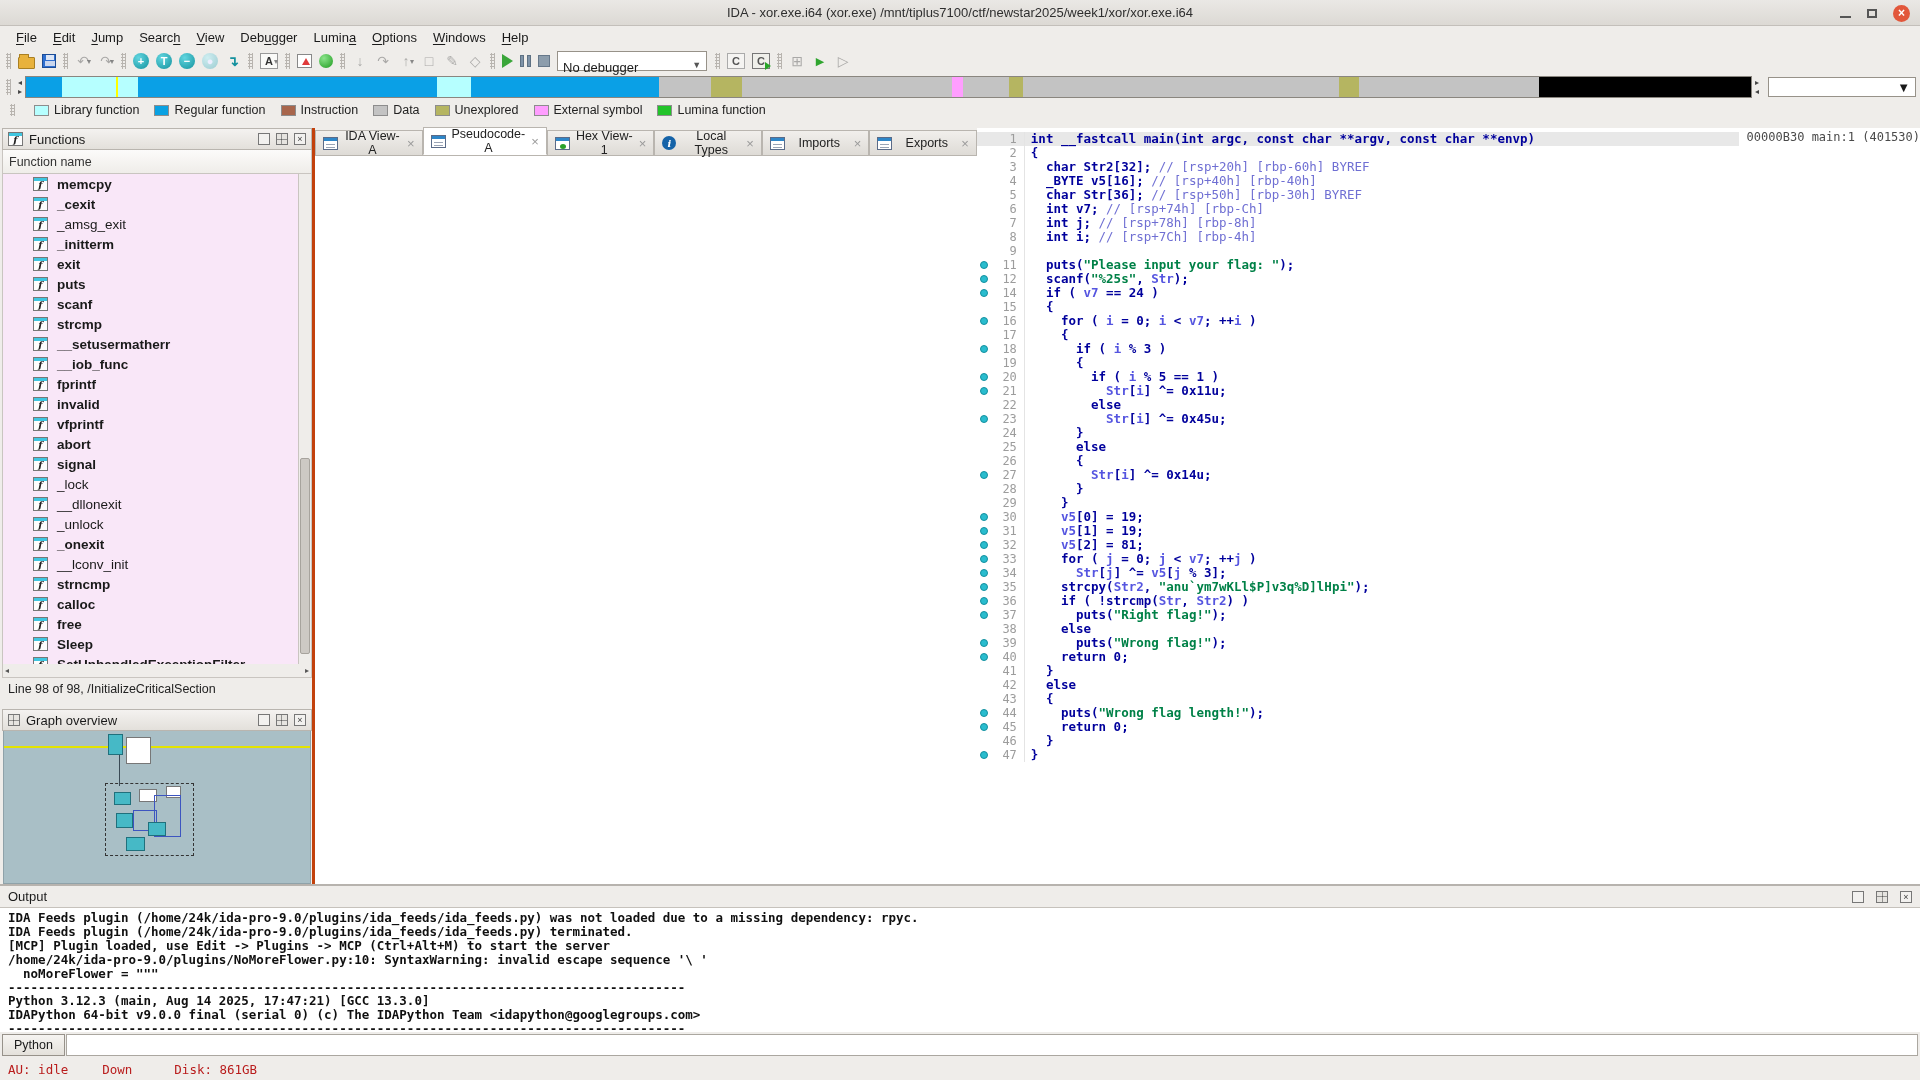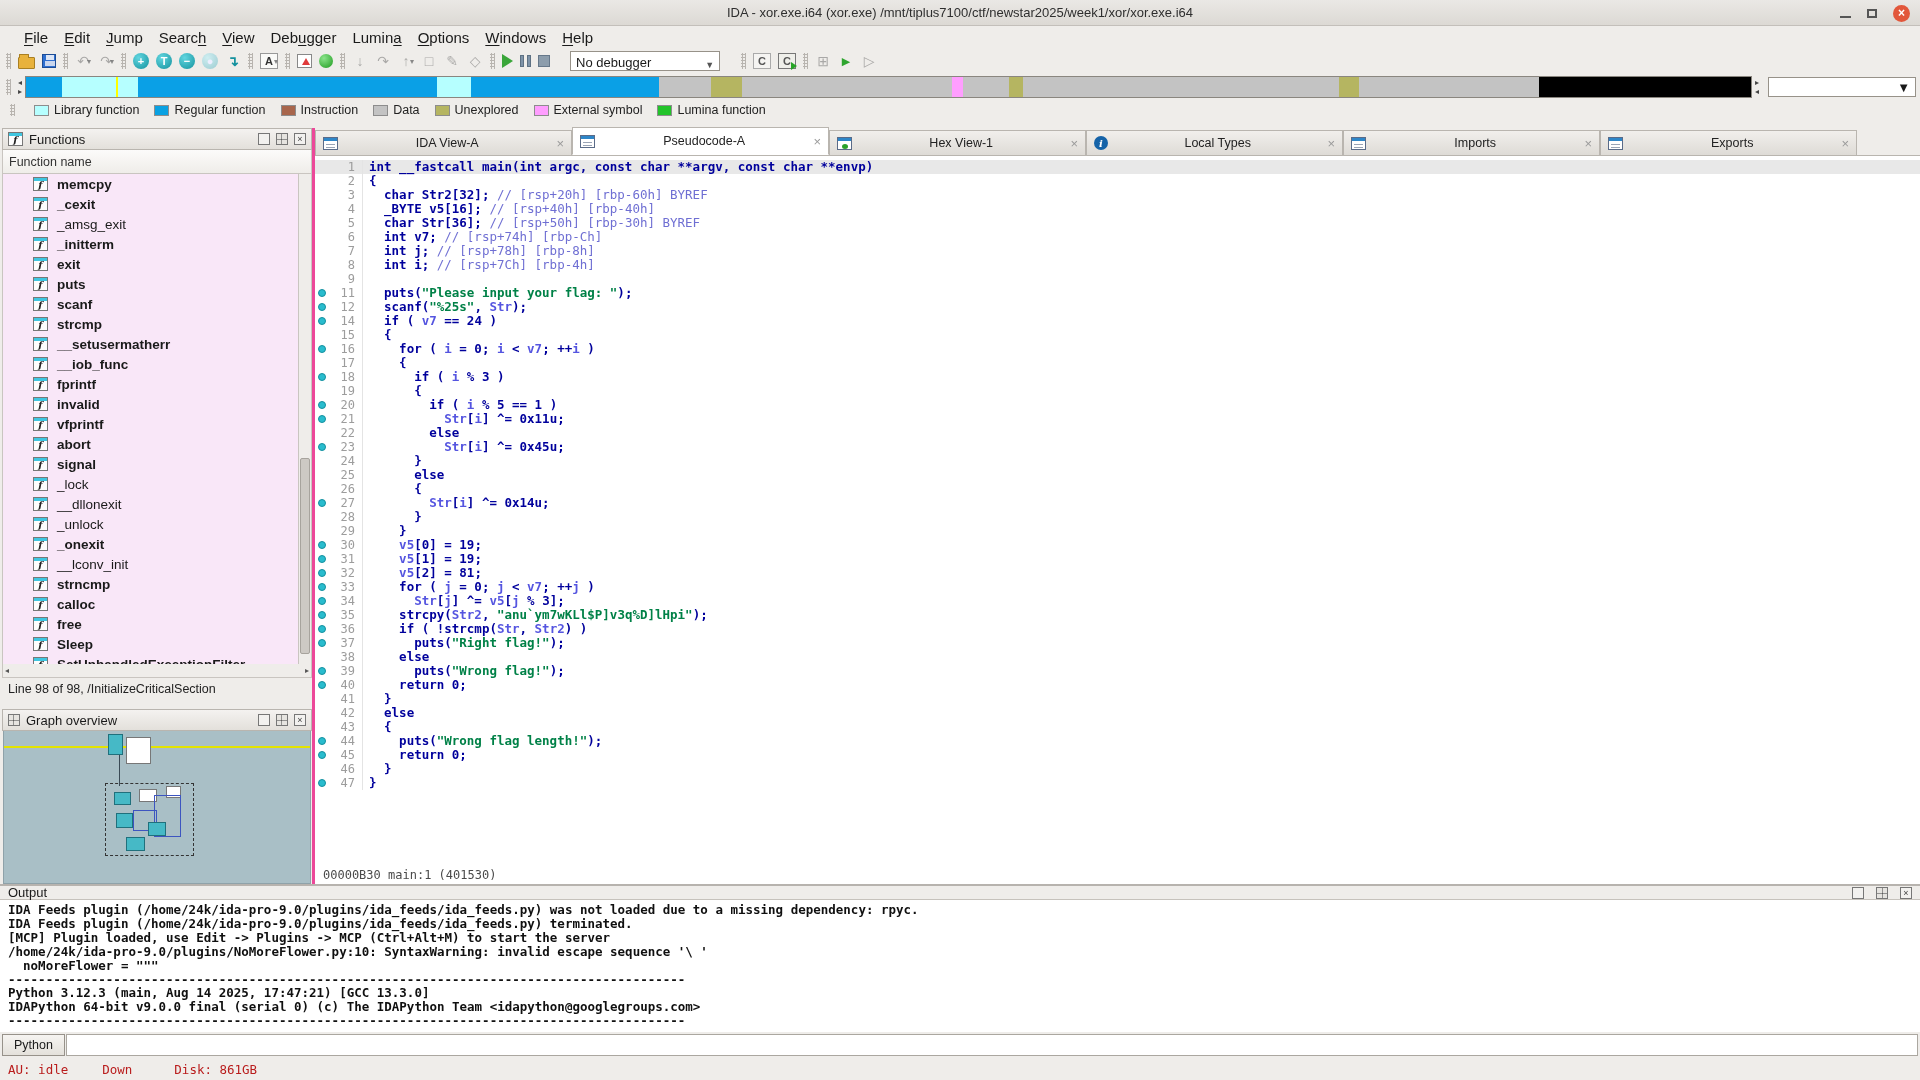--- a/index.html
+++ b/index.html
@@ -6,21 +6,21 @@
   html,body{width:1920px;height:1080px;overflow:hidden}
   body{font-family:"Liberation Sans",sans-serif;background:#EFEDEA;color:#1a1a1a;font-size:13px}
   
   .titlebar{height:26px;background:linear-gradient(#EAE8E5,#DCD9D4);border-bottom:1px solid #C3BFBA;position:relative;display:flex;align-items:center}
   .titletext{position:absolute;left:0;right:0;text-align:center;font-size:13px;color:#2e2e2e}
   .winctl{position:absolute;right:10px;top:0;height:26px;display:flex;align-items:center;gap:16px}
   .w-min{width:11px;height:2px;background:#555;margin-top:8px}
   .w-max{width:10px;height:9px;border:2px solid #555}
   .w-close{width:17px;height:17px;border-radius:50%;background:#E2573B;color:#fff;font-size:12px;line-height:16px;text-align:center;font-weight:bold}
   
-  .menubar{height:22px;display:flex;align-items:flex-end;padding-left:16px;font-size:15px}
+  .menubar{height:22px;display:flex;align-items:center;padding-left:8px;font-size:13px}
   .menu-item{padding:2px 8px;border-radius:2px}
   .menu-item u{text-underline-offset:2px}
   
   .toolbar{height:26px;display:flex;align-items:center;padding-left:2px}
   .handle{width:5px;height:16px;margin:0 4px;background-image:radial-gradient(#b8b4af 1px,transparent 1.2px);background-size:3px 3px}
   .tgroup{display:flex;align-items:center;gap:7px;padding:0 3px}
   .tico{display:inline-flex;align-items:center;justify-content:center;min-width:16px;height:18px;font-size:14px;color:#666}
   .dim{opacity:.5}
   .teal{color:#14919E;font-weight:bold}
   .green-sm{color:#2FA52F;font-size:11px}
@@ -33,21 +33,21 @@
   .circ{width:16px;height:16px;border-radius:50%;background:radial-gradient(circle at 35% 30%,#62D6E0,#13929E);color:#fff;font-weight:bold;font-size:11px;display:inline-flex;align-items:center;justify-content:center}
   .circ.pale{background:radial-gradient(circle at 35% 30%,#cfeef1,#9ccbd1);color:#eef}
   .boxA{width:18px;height:16px;border:1px solid #999;background:#FAFAF8;font-weight:bold;font-size:11px;color:#333;display:inline-flex;align-items:center;justify-content:center}
   .flagbox{width:15px;height:14px;border:1px solid #888;background:#fff;position:relative}
   .flagbox::before{content:"";position:absolute;left:4px;bottom:2px;border-left:4px solid transparent;border-right:4px solid transparent;border-bottom:7px solid #E03A3A}
   .greenball{width:14px;height:14px;border-radius:50%;background:radial-gradient(circle at 35% 30%,#8BE48B,#1E9A1E)}
   .play{width:0;height:0;border-left:11px solid #3AA63A;border-top:7px solid transparent;border-bottom:7px solid transparent}
   .pause{display:inline-flex;gap:3px}
   .pause i{display:block;width:4px;height:12px;background:#7E93A8;border:1px solid #5E7183}
   .stopsq{width:12px;height:12px;background:#8C9DAC;border:1px solid #66788A}
-  .combo{height:20px;min-width:150px;border:1px solid #979289;background:#fff;display:flex;align-items:flex-end;justify-content:space-between;padding:0 5px;font-size:13px;margin:0 17px}
+  .combo{height:20px;min-width:150px;border:1px solid #979289;background:#fff;display:flex;align-items:flex-start;justify-content:space-between;padding:8px 5px;font-size:13px;margin:0 4px}
   .combo .car{font-size:9px;color:#555}
   .boxC{width:18px;height:16px;border:1px solid #AAA;background:#F5F4F2;font-weight:bold;font-size:11px;color:#555;display:inline-flex;align-items:center;justify-content:center;position:relative}
   .boxC.run{border-color:#777;background:#EFEFEA}
   .boxC.run::after{content:"";position:absolute;right:-2px;bottom:-2px;border-left:6px solid #28A428;border-top:4px solid transparent;border-bottom:4px solid transparent}
   
   .navrow{height:26px;display:flex;align-items:center;padding:0 4px 0 2px}
   .navarrows{display:flex;flex-direction:column;gap:1px;margin:0 3px;color:#444;font-size:8px;line-height:8px}
   .navband{position:relative;flex:1;height:22px;border:1px solid #8A867F;display:flex;background:#C3C3C3;overflow:hidden}
   .seg{height:100%}
   .ytick{position:absolute;top:0;bottom:0;width:2px;background:#FFFF00}
@@ -77,21 +77,21 @@
   .graphpanel{flex:1;display:flex;flex-direction:column}
   .gcanvas{flex:1;margin:0 1px;background:#A9BFC6;position:relative;border:1px solid #8FA2A9;border-top:none}
   .gyline{position:absolute;left:0;right:0;height:2px;background:#E3E300}
   .gvline{position:absolute;width:1px;background:#3A4A55}
   .gblk{position:absolute;border:1px solid #20707C}
   .gblk.teal{background:#46B9C6}
   .gblk.white{background:#fff;border-color:#777}
   .gblk.outline{background:transparent;border-color:#3D55C0}
   .gdash{position:absolute;border:1px dashed #333;background:transparent}
   
-  .rightcol{flex:1;display:flex;flex-direction:column;background:#fff;border-left:3px solid #ec4899}
+  .rightcol{flex:1;display:flex;background:#fff;border-left:3px solid #c2410c}
   .tabbar{height:28px;display:flex;align-items:flex-end;background:#EFEDEA;border-bottom:1px solid #B9B5AF}
   .tab{flex:1;max-width:257px;height:25px;border:1px solid #B9B5AF;border-bottom:none;background:linear-gradient(#F1EFEC,#DEDBD6);display:flex;align-items:center;padding:0 7px;font-size:12.5px;color:#222;gap:6px}
   .tab.active{background:#FFF;height:28px;border-bottom:1px solid #fff}
   .tab .lab{flex:1;text-align:center}
   .tab .x{color:#9a9a9a;font-size:13px}
   .ti{width:15px;height:13px;border:1px solid #5A6B88;background:#fff;position:relative;flex:none}
   .ti::before{content:"";position:absolute;top:0;left:0;right:0;height:3px;background:#2E86C8}
   .ti::after{content:"";position:absolute;left:2px;right:2px;top:6px;height:1px;background:#9AA4B5;box-shadow:0 3px 0 #9AA4B5}
   .ti.hexv::after{content:"";position:absolute;left:4px;top:6px;width:6px;height:5px;border-radius:50%;background:#2AA12A;box-shadow:none}
   .ti-info{width:14px;height:14px;border-radius:50%;background:#1563A8;color:#fff;font:italic bold 10px "DejaVu Serif",serif;display:inline-flex;align-items:center;justify-content:center;flex:none}
@@ -102,21 +102,21 @@
   .gut{width:48px;flex:none;display:flex;justify-content:flex-end;align-items:center;padding-right:7px;position:relative;color:#9C9C9C;font-weight:normal;font-size:12px;border-right:1px solid #E4E4E4}
   .bpdot{position:absolute;left:3px;top:3px;width:8px;height:8px;border-radius:50%;background:#29BCCE;border:1px solid #13909F}
   .cbody{padding-left:6px}
   .cl-k{color:#00009C}
   .cl-v{color:#5555E0}
   .cl-c{color:#6F6FD3;font-weight:normal}
   .cl-s{color:#008147}
   .codestatus{height:18px;font:12px "DejaVu Sans Mono",monospace;color:#4a4a4a;padding-left:8px;display:flex;align-items:center}
   
   .outputpanel{height:174px;border-top:2px solid #B7B3AE;display:flex;flex-direction:column;background:#fff}
-  .outtitle{height:14px;background:#EFEDEA;border-bottom:1px solid #C6C2BC;display:flex;align-items:center;gap:12px;padding:0 8px;font-size:13px}
+  .outtitle{height:22px;background:#EFEDEA;border-bottom:1px solid #C6C2BC;display:flex;align-items:center;gap:12px;padding:0 8px;font-size:13px}
   .outtitle .sp{flex:1}
   .outbody{flex:1;font:bold 12.5px "DejaVu Sans Mono",monospace;line-height:13.9px;white-space:pre;padding:3px 0 0 8px;color:#101010;overflow:hidden}
   .outinput{height:26px;display:flex;align-items:center;background:#EFEDEA;padding:1px 2px}
   .pybtn{height:22px;border:1px solid #97928A;background:linear-gradient(#F6F4F1,#E4E1DB);font-size:12.5px;padding:0 11px;display:flex;align-items:center}
   .outfield{flex:1;height:22px;background:#fff;border:1px solid #ABA7A0;margin-left:1px}
   
   .statusbar{height:22px;display:flex;align-items:center;font:12.5px "DejaVu Sans Mono",monospace;color:#b91c1c;padding-left:8px;background:#EFEDEA}
   .statusbar .s2{margin-left:34px}
   .statusbar .s3{margin-left:42px}
 </style>

